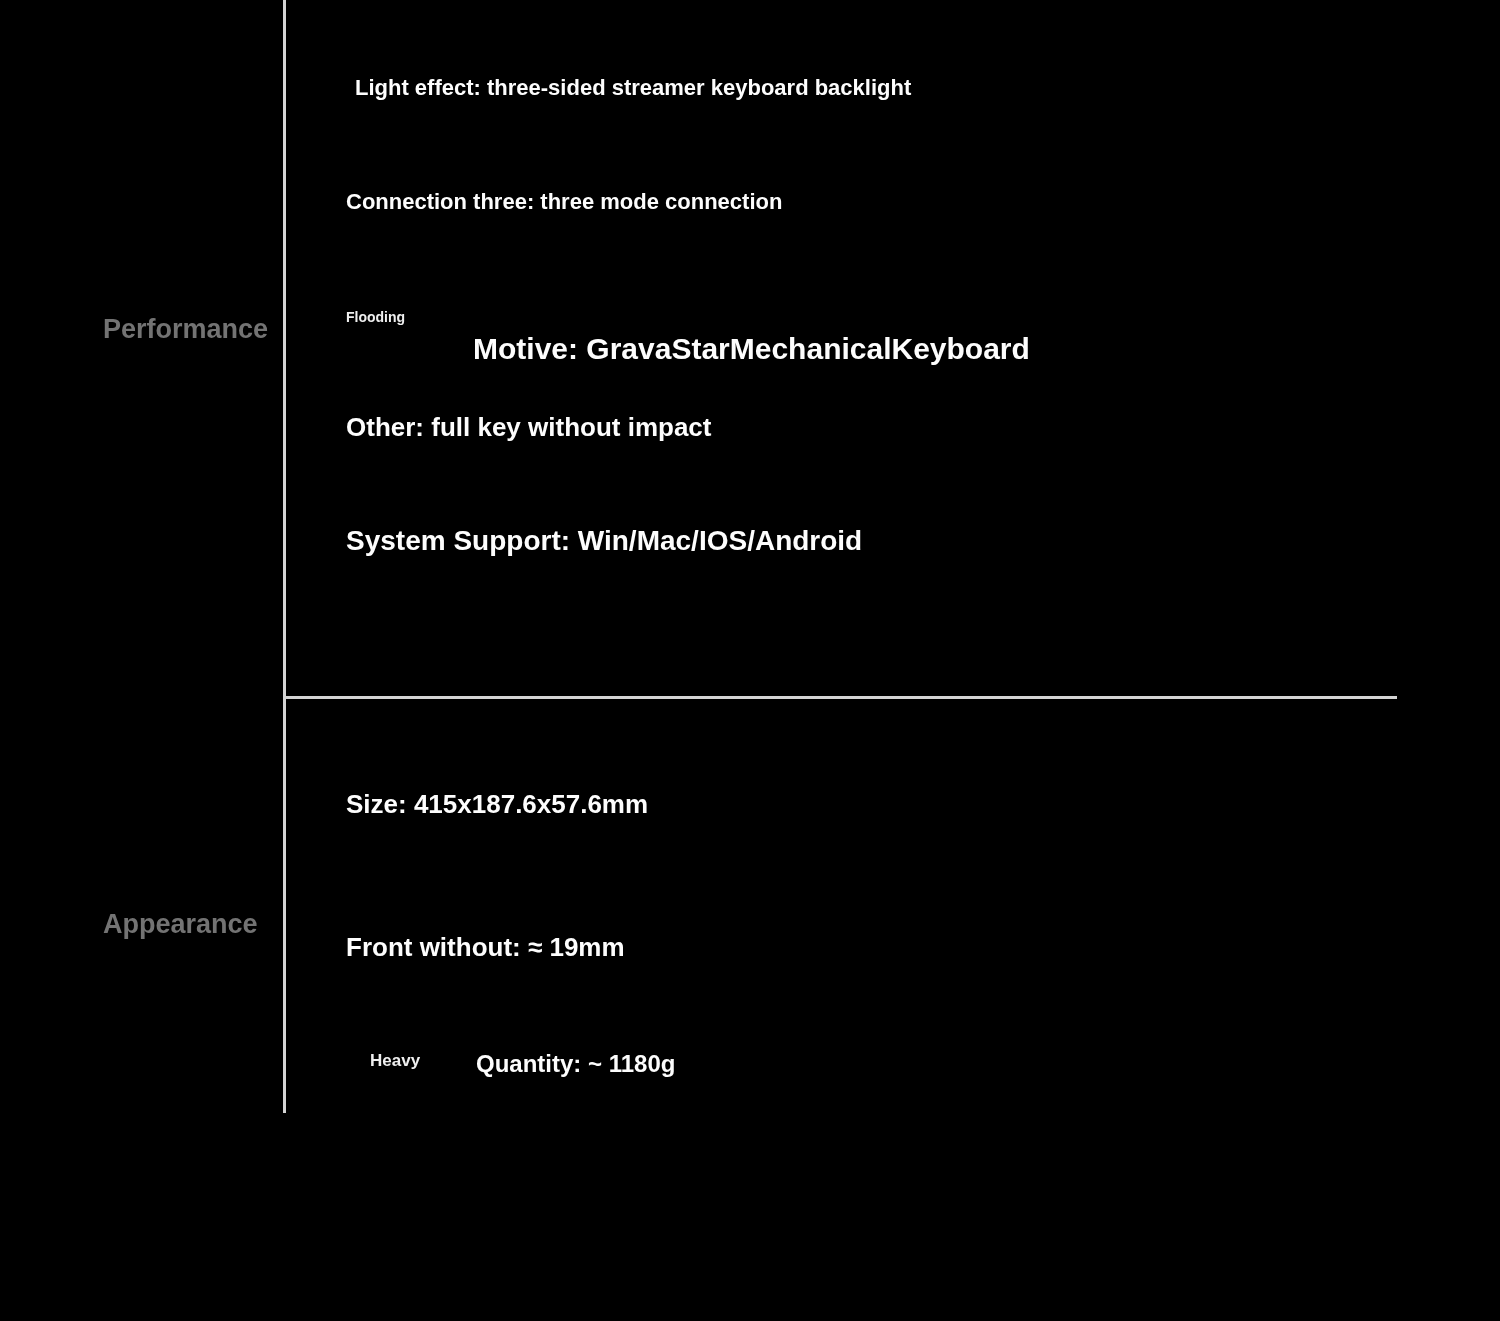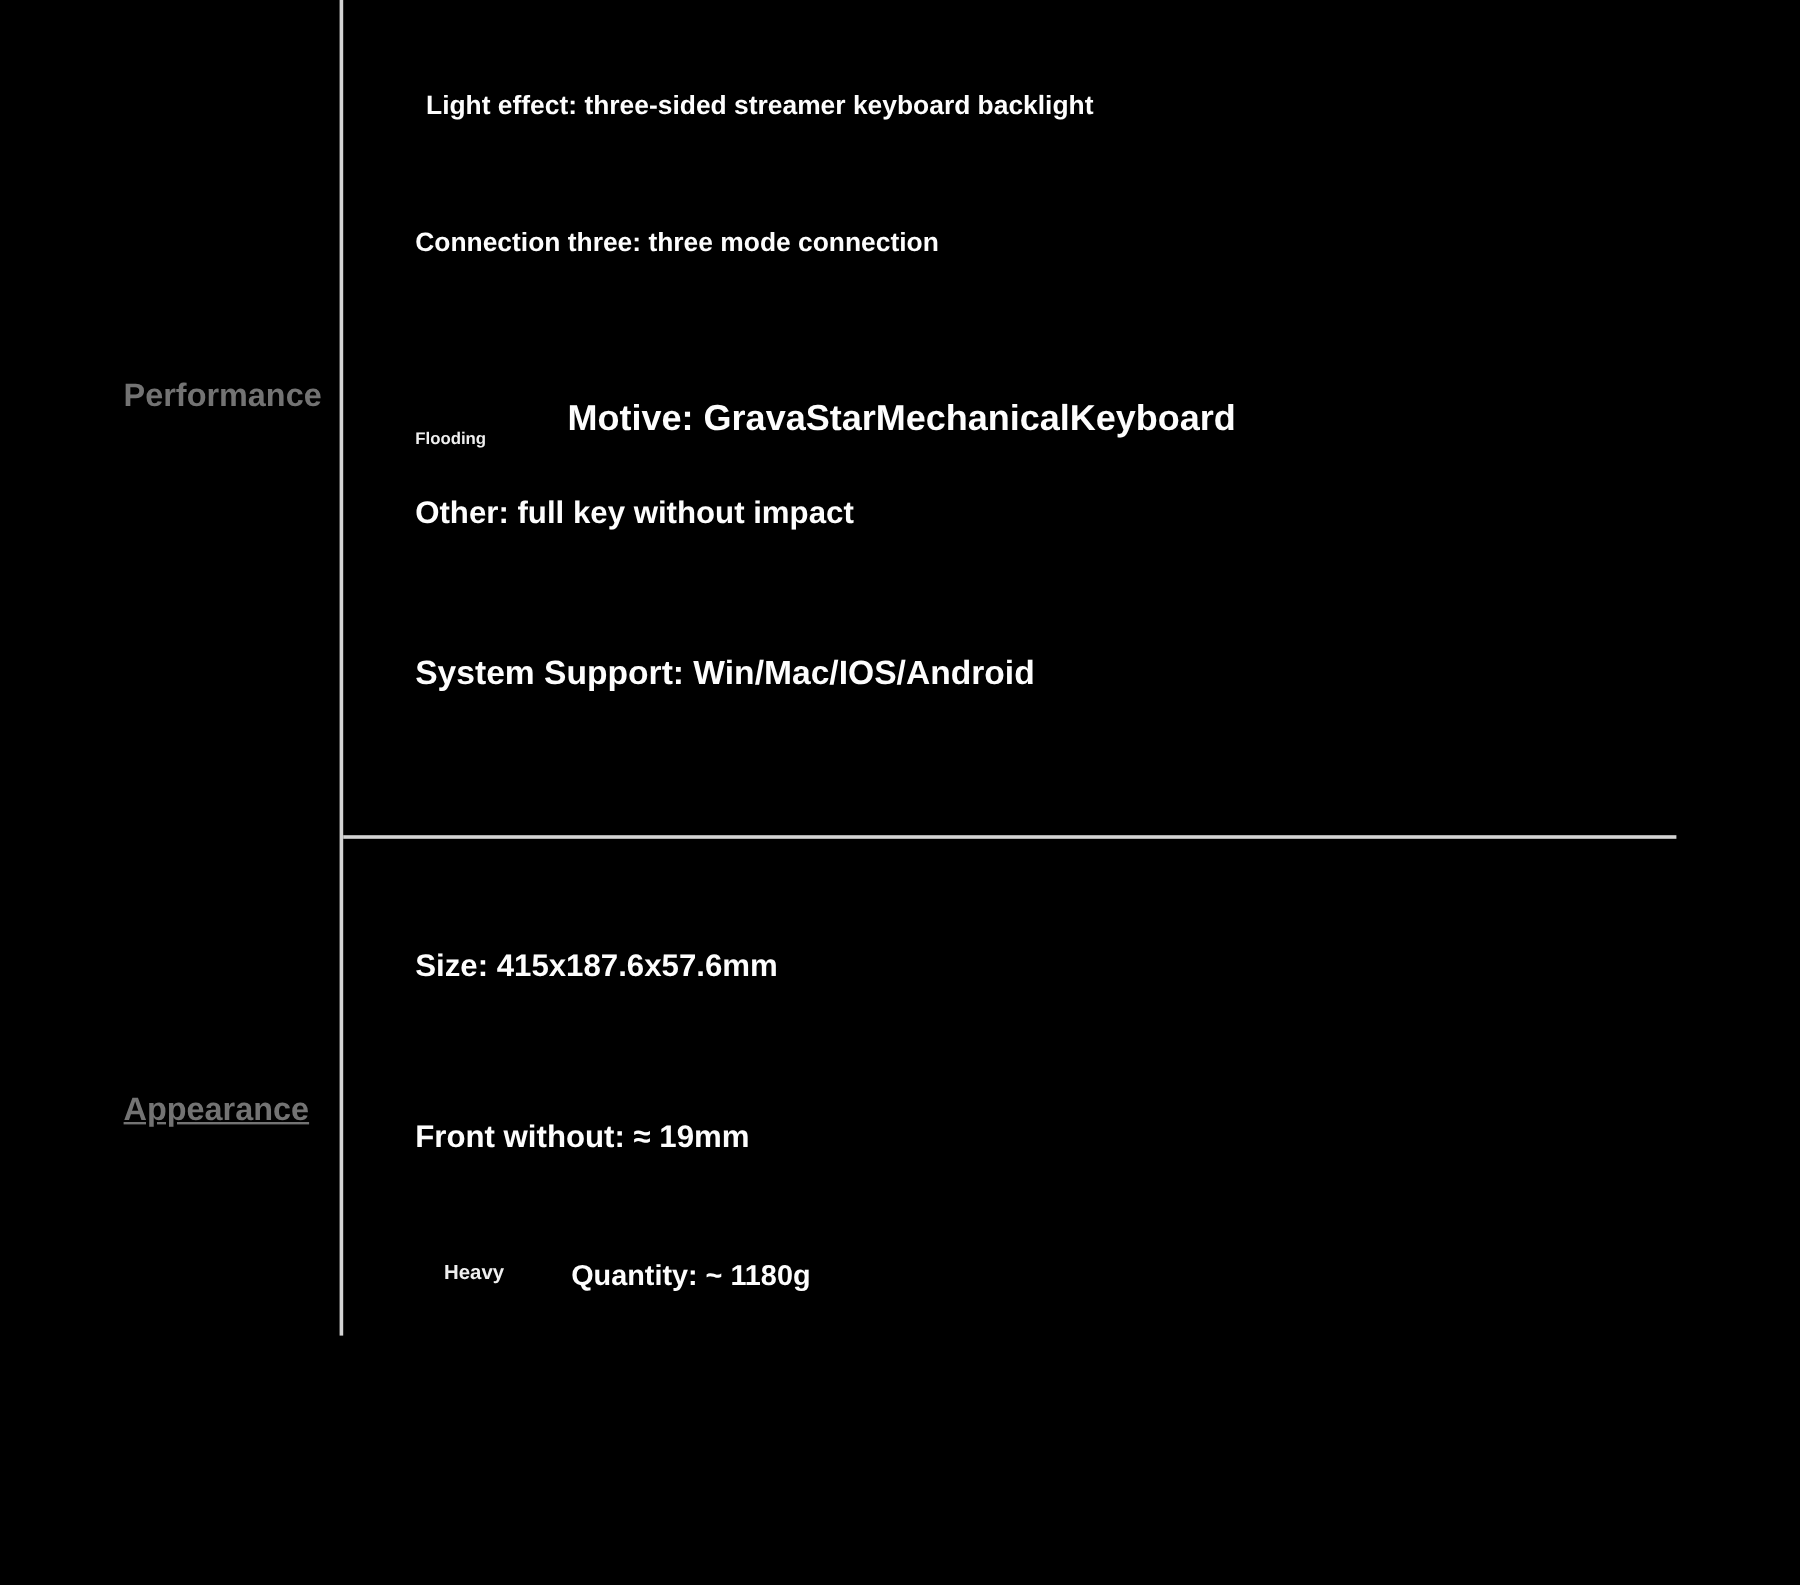--- a/index.html
+++ b/index.html
@@ -35,44 +35,44 @@
   .spec-sm   { font-size: 22px; }
   .spec-md   { font-size: 26px; }
   .spec-lg   { font-size: 28px; }
   .spec-xl   { font-size: 30px; margin-top: 32px; }
   .spec-quantity { font-size: 24px; }
   .tiny-label {
     font-weight: bold;
     color: #efefef;
     white-space: nowrap;
   }
-  .tiny-flooding { font-size: 14px; margin-top: 48px; }
+  .tiny-flooding { font-size: 14px; }
   .tiny-heavy    { font-size: 17px; margin-left: 24px; }
 </style>
 </head>
 <body>
 
 <div class="canvas">
 
   <div class="abs divider" style="left:283px; top:0; width:3px; height:1113px;"></div>
   <div class="abs divider" style="left:286px; top:696px; width:1111px; height:3px;"></div>
 
   <div class="abs section-label" style="left:103px; top:314px;">Performance</div>
-  <div class="abs section-label" style="left:103px; top:909px;text-decoration:underline;">Appearance</div>
+  <div class="abs section-label" style="left:103px; top:909px;">Appearance</div>
 
   <div class="abs spec spec-sm" style="left:355px; top:76px;">Light effect: three-sided streamer keyboard backlight</div>
 
   <div class="abs spec spec-sm" style="left:346px; top:190px;">Connection three: three mode connection</div>
 
   <div class="abs tiny-label tiny-flooding" style="left:346px; top:309px;">Flooding</div>
   <div class="abs spec spec-xl" style="left:473px; top:300px;">Motive: GravaStarMechanicalKeyboard</div>
 
   <div class="abs spec spec-md" style="left:346px; top:413px;">Other: full key without impact</div>
 
-  <div class="abs spec spec-lg" style="left:346px; top:546px;">System Support: Win/Mac/IOS/Android</div>
+  <div class="abs spec spec-lg" style="left:346px; top:526px;">System Support: Win/Mac/IOS/Android</div>
 
   <div class="abs spec spec-md" style="left:346px; top:790px;">Size: 415x187.6x57.6mm</div>
 
   <div class="abs spec spec-md" style="left:346px; top:933px;">Front without: ≈ 19mm</div>
 
   <div class="abs tiny-label tiny-heavy" style="left:346px; top:1051px;">Heavy</div>
   <div class="abs spec spec-quantity" style="left:476px; top:1051px;">Quantity: ~ 1180g</div>
 
 </div>
 

